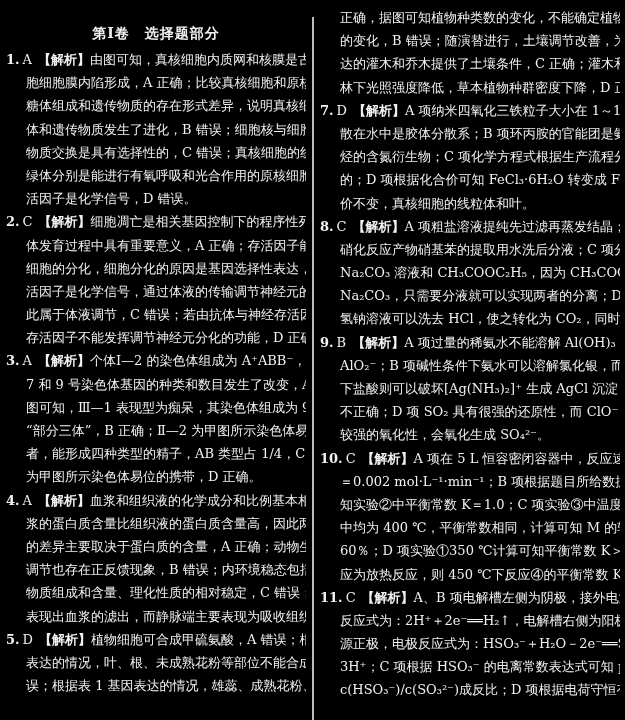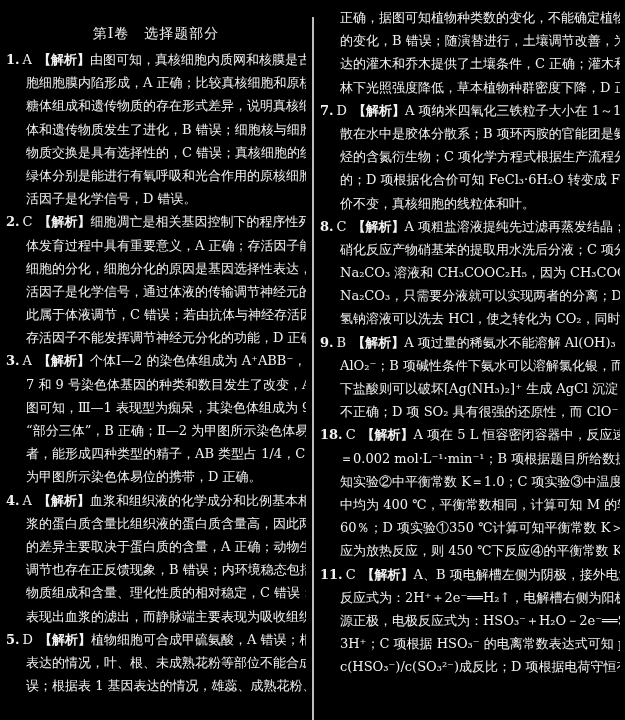--- a/index.html
+++ b/index.html
@@ -2,21 +2,21 @@
 <html><head>
 <meta charset="utf-8">
 <style>
   html, body { margin:0; padding:0; background:#000; }
   body { width:625px; height:720px; overflow:hidden; position:relative;
          font-family:"DejaVu Serif","Liberation Serif",serif; color:#f2f2f2; }
   .col { position:absolute; top:0; width:300px; }
   .col-left { left:6px; }
   .col-right { left:320px; width:300px; }
   .divider { position:absolute; left:312px; top:17px; width:2px; height:703px; background:#bdbdbd; }
-  .section-title { text-align:center; font-weight:normal; font-size:14px; height:22px; line-height:22px;
+  .section-title { text-align:center; font-weight:bold; font-size:14px; height:22px; line-height:22px;
                    margin-top:22px; margin-bottom:4px; letter-spacing:1px; }
   .item { font-size:13px; line-height:23.2px; text-align:justify; }
   .item .line { display:block; white-space:nowrap; overflow:hidden; padding-left:20px; height:23.2px; }
   .item .line.first { padding-left:0; }
   .num { font-weight:bold; }
   .tag { font-weight:bold;margin-top:44px; }
   .col-right .item .line { padding-left:20px; }
   .col-right .item .line.first { padding-left:0; }
   .col-right .cont .line { padding-left:20px; }
 </style>
@@ -89,23 +89,24 @@
         <span class="line"><span>硝化反应产物硝基苯的提取用水洗后分液；C 项分离</span></span>
         <span class="line"><span>Na₂CO₃ 溶液和 CH₃COOC₂H₅，因为 CH₃COOC₂H₅ 不溶于</span></span>
         <span class="line"><span>Na₂CO₃，只需要分液就可以实现两者的分离；D 项饱和碳酸</span></span>
         <span class="line"><span>氢钠溶液可以洗去 HCl，使之转化为 CO₂，同时不损失 CO₂。</span></span>
       </div>
       <div class="item">
         <span class="line first"><span class="num">9.</span><span style="margin-left: 3px; margin-right: 6px;">B</span><span class="tag">【解析】</span><span>A 项过量的稀氨水不能溶解 Al(OH)₃ 生成</span></span>
         <span class="line"><span>AlO₂⁻；B 项碱性条件下氨水可以溶解氯化银，而酸性条件</span></span>
         <span class="line"><span>下盐酸则可以破坏[Ag(NH₃)₂]⁺ 生成 AgCl 沉淀；C 项配平</span></span>
         <span class="line"><span>不正确；D 项 SO₂ 具有很强的还原性，而 ClO⁻ 和 HClO 均有</span></span>
+        <span class="line"><span>较强的氧化性，会氧化生成 SO₄²⁻。</span></span>
       </div>
       <div class="item">
-        <span class="line first"><span class="num">18.</span><span style="margin-left: 3px; margin-right: 6px;">C</span><span class="tag">【解析】</span><span>A 项在 5 L 恒容密闭容器中，反应速率为 v(Q)</span></span>
+        <span class="line first"><span class="num">10.</span><span style="margin-left: 3px; margin-right: 6px;">C</span><span class="tag">【解析】</span><span>A 项在 5 L 恒容密闭容器中，反应速率为 v(Q)</span></span>
         <span class="line"><span>＝0.002 mol·L⁻¹·min⁻¹；B 项根据题目所给数据计算可</span></span>
         <span class="line"><span>知实验②中平衡常数 K＝1.0；C 项实验③中温度与实验②</span></span>
         <span class="line"><span>中均为 400 ℃，平衡常数相同，计算可知 M 的转化率为</span></span>
         <span class="line"><span>60％；D 项实验①350 ℃计算可知平衡常数 K＞1.0，则该反</span></span>
         <span class="line"><span>应为放热反应，则 450 ℃下反应④的平衡常数 K＜1.0，</span></span>
       </div>
       <div class="item">
         <span class="line first"><span class="num">11.</span><span style="margin-left: 3px; margin-right: 6px;">C</span><span class="tag">【解析】</span><span>A、B 项电解槽左侧为阴极，接外电源负极，电极</span></span>
         <span class="line"><span>反应式为：2H⁺＋2e⁻══H₂↑，电解槽右侧为阳极，接外电</span></span>
         <span class="line"><span>源正极，电极反应式为：HSO₃⁻＋H₂O－2e⁻══SO₄²⁻＋</span></span>

